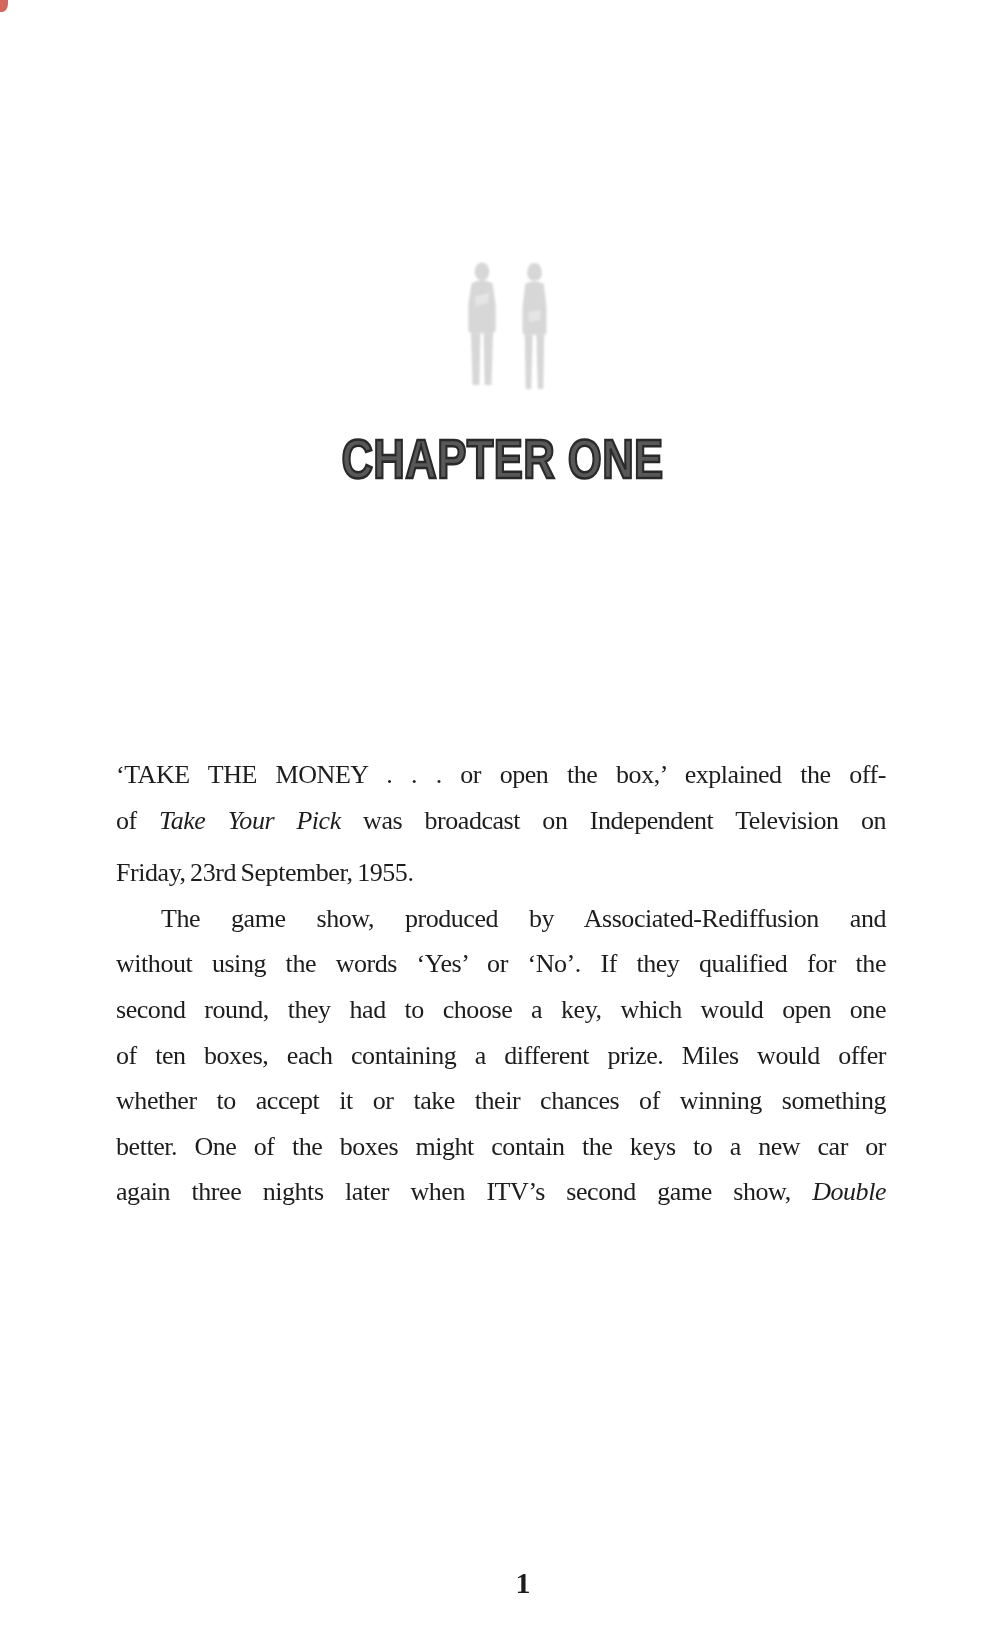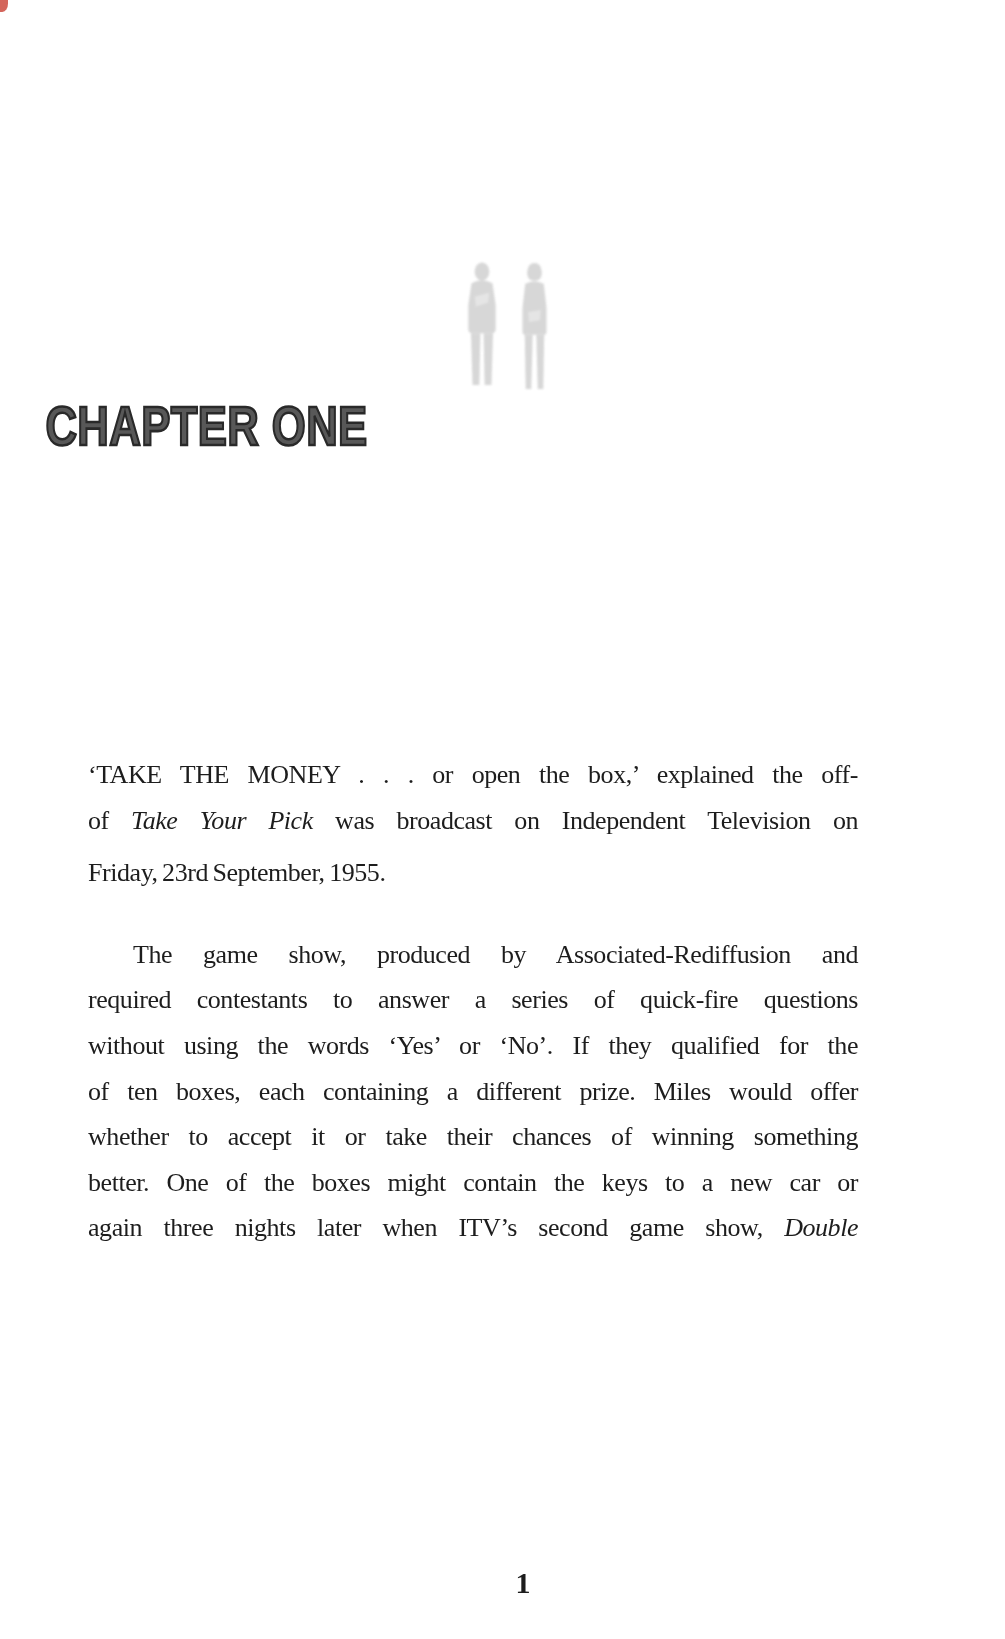--- a/index.html
+++ b/index.html
@@ -28,50 +28,51 @@
     opacity: 0.95;
   }
   .figures svg { position: absolute; top: 0; }
   .fig-left  { left: 0;  width: 42px; height: 126px; }
   .fig-right { left: 55px; width: 37px; height: 129px; }
   .fig-fill { fill: #d5d5d5; }
   .fig-lite { fill: #e4e4e4; }
 
   
   .title-wrap {
-    position: absolute; left: 0; top: 401px;
+    position: absolute; left: 0; top: 434px;
     width: 100%; height: 56px;
+    text-align: center;
   }
   .chapter-title {
     display: inline-block;
     font-family: "Liberation Sans", "DejaVu Sans", sans-serif;
     font-weight: 700;
     font-size: 56px;
     line-height: 50px;
     letter-spacing: 0.5px;
     color: #585858;
     -webkit-text-stroke: 2.6px #292929;
     transform: scale(0.78, 1.0);
     transform-origin: center top;
     white-space: nowrap;
   }
 
   
   .body-text {
-    position: absolute; left: 88px; top: 752px;
+    position: absolute; left: 116px; top: 752px;
     width: 770px;
     font-size: 26px;
     line-height: 45.6px;
     letter-spacing: -0.45px;
     word-spacing: -1.5px;
     color: #1d1d1d;
   }
   .line { text-align: justify; text-align-last: justify; }
   .line.rag { text-align-last: left; margin-top: 7px; }
-  .line.indent { text-indent: 45px; margin-top: 36px; }
+  .line.indent { text-indent: 45px; }
   .it { font-style: italic; margin-top: 7px; }
 
   .page-number {
     position: absolute; top: 1566px; left: 508px;
     width: 30px; text-align: center;
     font-size: 30px; font-weight: bold;
     color: #1d1d1d;
   }
 </style>
 </head>
@@ -98,21 +99,21 @@
 
 <div class="title-wrap">
   <span class="chapter-title">CHAPTER ONE</span>
 </div>
 
 <div class="body-text">
   <div class="line"><span>‘TAKE THE MONEY . . . or open the box,’ explained the off-</span></div>
   <div class="line"><span>of </span><span class="it">Take Your Pick</span><span> was broadcast on Independent Television on</span></div>
   <div class="line rag"><span>Friday, 23rd September, 1955.</span></div>
   <div class="line indent"><span>The game show, produced by Associated-Rediffusion and</span></div>
-  <div class="line"><span>required contestants to answer a series of quick-fire questions</span></div>
   <div class="line"><span>without using the words ‘Yes’ or ‘No’. If they qualified for the</span></div>
+  <div class="line"><span>second round, they had to choose a key, which would open one</span></div>
   <div class="line"><span>of ten boxes, each containing a different prize. Miles would offer</span></div>
   <div class="line"><span>whether to accept it or take their chances of winning something</span></div>
   <div class="line"><span>better. One of the boxes might contain the keys to a new car or</span></div>
   <div class="line"><span>again three nights later when ITV’s second game show, </span><span class="it">Double</span></div>
 </div>
 
 <div class="page-number">1</div>
 
 </body></html>

